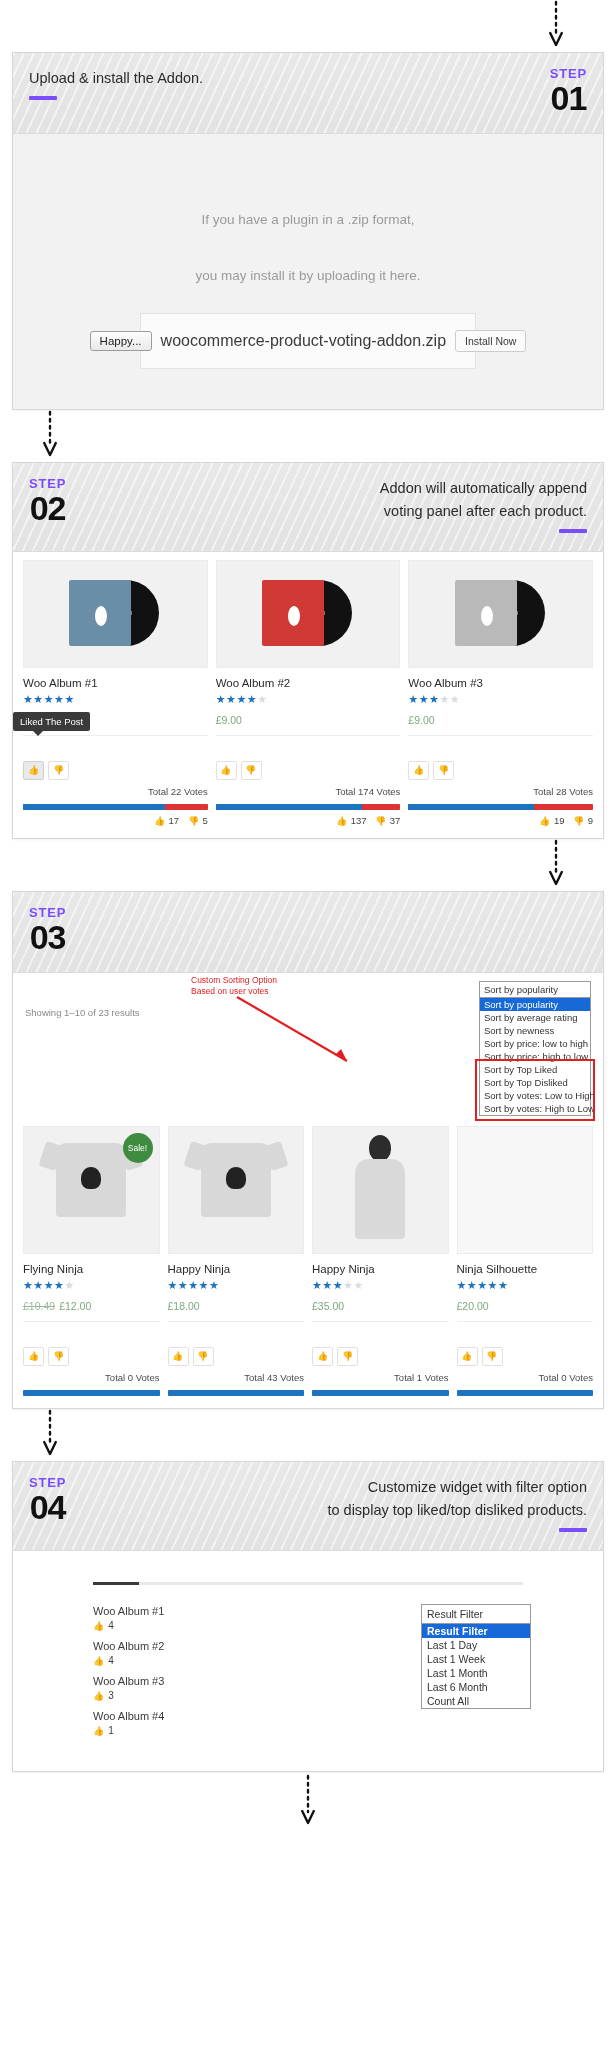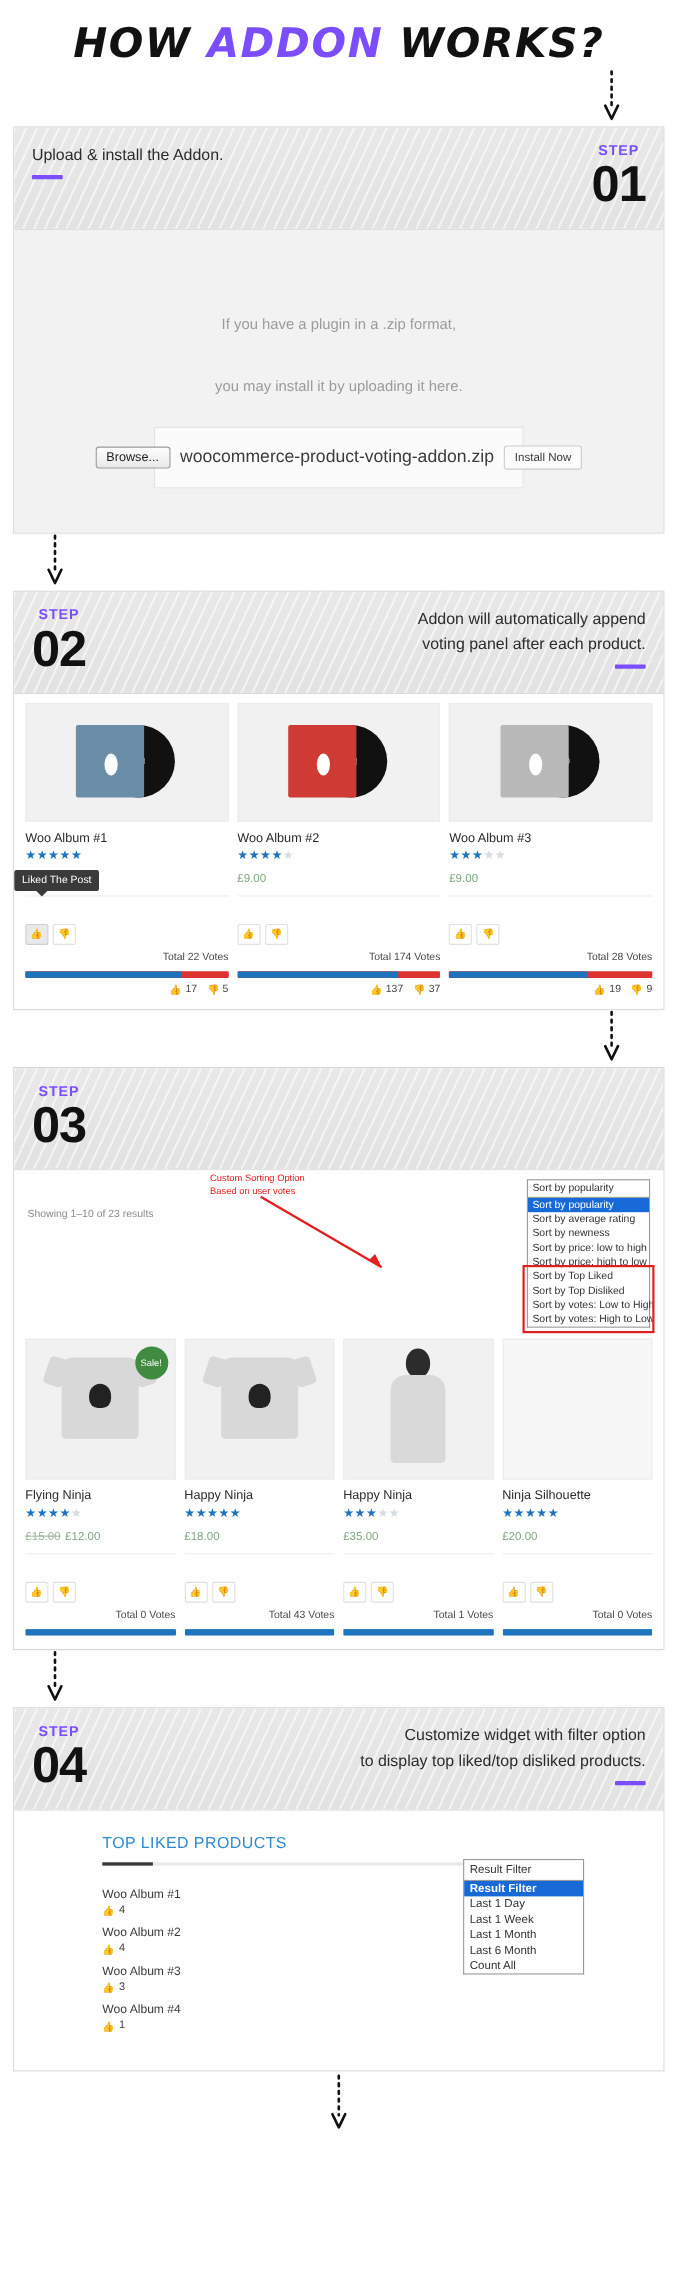--- a/index.html
+++ b/index.html
@@ -50,21 +50,21 @@
     min-height:58px;
     box-sizing:border-box;
   }
   .head-grid{display:flex;align-items:flex-start;justify-content:space-between;gap:28px;}
   .step-badge{text-align:center;line-height:1;flex:0 0 auto;}
   .step-word{
     font-size:13px;font-weight:700;color:#7c4dff;letter-spacing:.8px;
     font-family:"Liberation Sans", sans-serif;
   }
   .step-num{
-    font-size:46px;font-weight:700;color:#111;letter-spacing:-1px;margin-top:1px;
+    font-size:34px;font-weight:700;color:#111;letter-spacing:-1px;margin-top:1px;
     font-family:"Liberation Sans", sans-serif;
   }
   .head-text{
     font-size:14.5px;line-height:1.55;color:#2b2b2b;font-weight:400;
   }
   .head-text.right{text-align:right;}
   .accent{
     display:block;width:28px;height:4px;background:#7c4dff;margin-top:7px;border-radius:1px;
   }
   .accent.right{margin-left:auto;}
@@ -206,23 +206,20 @@
     position:absolute;right:6px;top:6px;width:30px;height:30px;border-radius:50%;
     background:#3f8b3f;color:#fff;font-size:8.5px;display:flex;align-items:center;justify-content:center;
   }
   .bottom-arrow{height:60px;position:relative;}
 </style>
 </head>
 <body>
 
 <div class="page">
 
-  <div class="title">
-    <span>HOW </span><span class="hl">ADDON</span><span> WORKS?</span>
-  </div>
 
   <div class="arrow-wrap">
     <svg class="arrow arrow-right" width="16" height="50" viewBox="0 0 16 50">
       <line x1="8" y1="2" x2="8" y2="34" stroke="#111" stroke-width="2.4" stroke-dasharray="2.5,4.5" stroke-linecap="round"></line>
       <path d="M2.2 33 L8 45 L13.8 33" fill="none" stroke="#111" stroke-width="2.4" stroke-linecap="round" stroke-linejoin="round"></path>
     </svg>
   </div>
 
   <div class="card">
     <div class="card-head">
@@ -234,21 +231,21 @@
         <div class="step-badge">
           <div class="step-word">STEP</div>
           <div class="step-num">01</div>
         </div>
       </div>
     </div>
     <div class="upload-body">
       <div class="upload-note">If you have a plugin in a .zip format,</div>
       <div class="upload-note">you may install it by uploading it here.</div>
       <div class="upload-box">
-        <button class="btn-browse">Browse...</button>
+        <button class="btn-browse">Happy...</button>
         <span class="filename">woocommerce-product-voting-addon.zip</span>
         <button class="btn-install">Install Now</button>
       </div>
     </div>
   </div>
 
   <div class="arrow-wrap">
     <svg class="arrow arrow-left" width="16" height="50" viewBox="0 0 16 50">
       <line x1="8" y1="2" x2="8" y2="34" stroke="#111" stroke-width="2.4" stroke-dasharray="2.5,4.5" stroke-linecap="round"></line>
       <path d="M2.2 33 L8 45 L13.8 33" fill="none" stroke="#111" stroke-width="2.4" stroke-linecap="round" stroke-linejoin="round"></path>
@@ -429,21 +426,21 @@
         <div class="prod">
           <div class="thumb tall">
             <div class="tee">
                 <div class="tee-logo"></div>
               </div>
             <div class="sale-badge">Sale!</div>
           </div>
           <div class="prod-name">Flying Ninja</div>
           <div class="stars">★★★★<span class="off">★</span></div>
           <div class="price">
-            <span class="old">£15.00</span><span>£12.00</span>
+            <span class="old">£10.49</span><span>£12.00</span>
           </div>
           <div class="vote-sep"></div>
           <div class="vote-row">
             <div class="vbtn up">👍</div>
             <div class="vbtn down">👎</div>
             <div class="vtotal">Total 0 Votes</div>
           </div>
           <div class="bar">
               <i style="width:100%"></i>
             </div>
@@ -526,21 +523,20 @@
         <div>
           <div class="head-text right">Customize widget with filter option</div>
           <div class="head-text right">to display top liked/top disliked products.</div>
           <span class="accent right"></span>
         </div>
       </div>
     </div>
 
     <div class="w-body">
       <div class="w-inner">
-        <div class="w-title">TOP LIKED PRODUCTS</div>
         <div class="w-rule"></div>
 
         <div class="w-filter">
           <div class="wf-box">Result Filter</div>
           <div class="wf-list">
             <div class="wf-opt sel">Result Filter</div>
             <div class="wf-opt">Last 1 Day</div>
             <div class="wf-opt">Last 1 Week</div>
             <div class="wf-opt">Last 1 Month</div>
             <div class="wf-opt">Last 6 Month</div>

